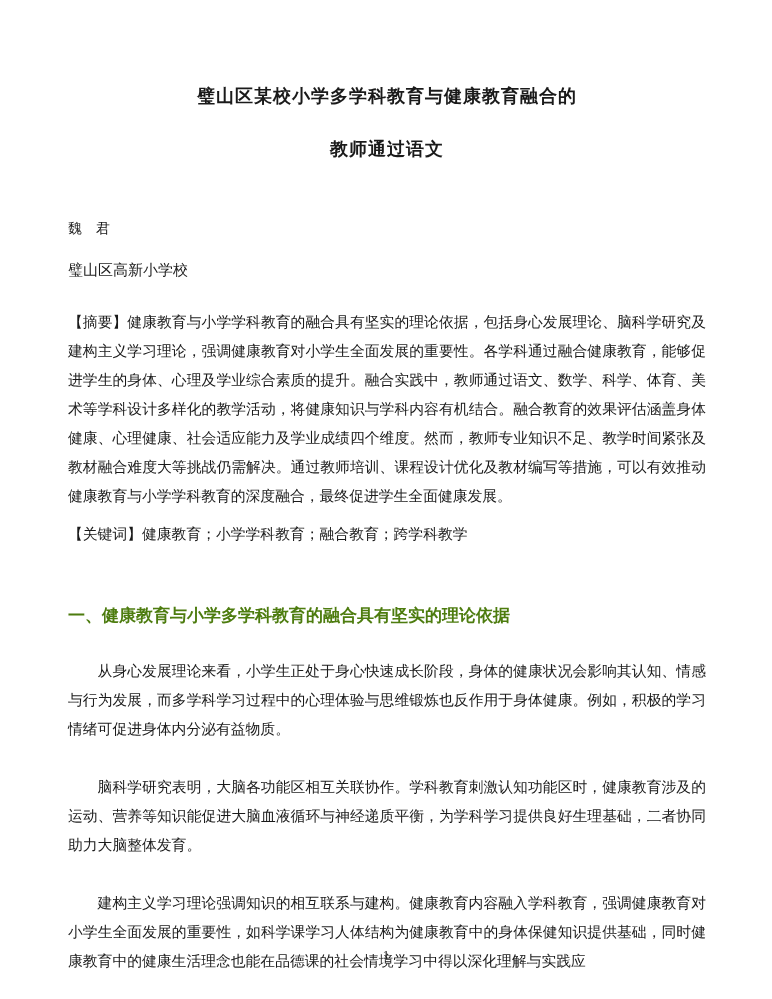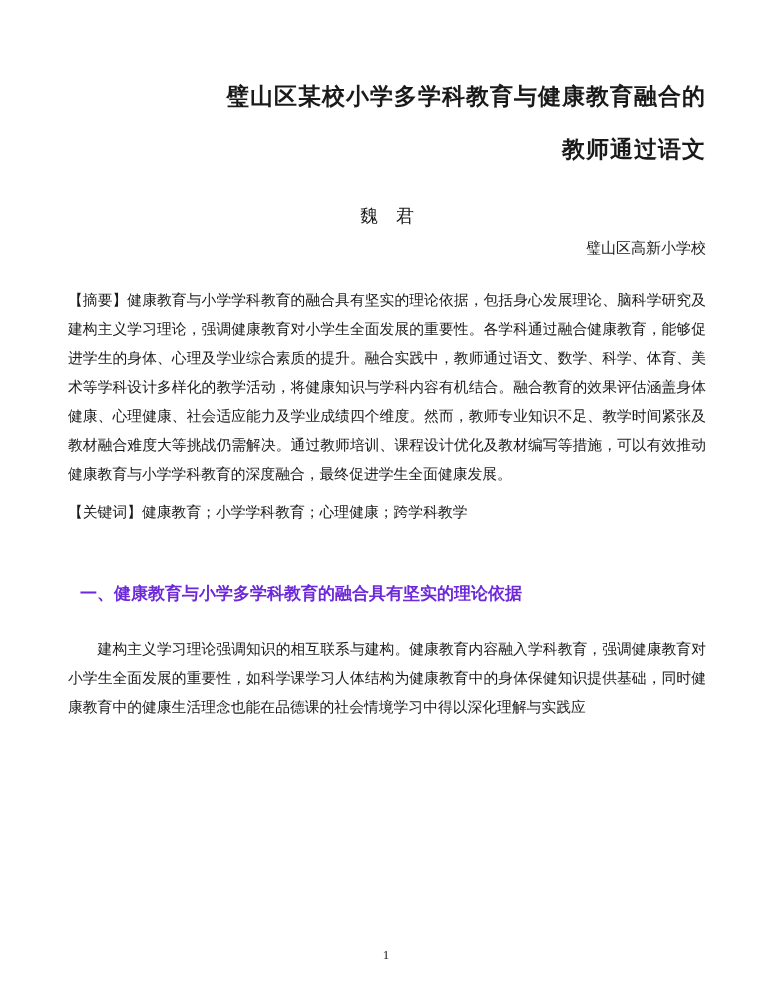--- a/index.html
+++ b/index.html
@@ -18,61 +18,60 @@
     box-sizing: border-box;
   }
   .content {
     position: absolute;
     left: 68px;
     right: 66px;
     top: 0;
   }
   .doc-title {
     margin-top: 70px;
-    text-align: right;
-    font-size: 23px;
+    text-align: center;
+    font-size: 18px;
     font-weight: bold;
     line-height: 53px;
     letter-spacing: 1px;
   }
   .author-line {
-    margin-top: 30px;
-    text-align: center;
-    font-size: 18px;
+    margin-top: 43px;
+    font-size: 14px;
     line-height: 20px;
   }
   .affiliation-line {
-    margin-top: 12px;
-    text-align: right;
+    margin-top: 21px;
+    text-align: left;
     font-size: 15px;
     line-height: 20px;
   }
   .abstract-para {
     margin: 28px 0 0 0;
     font-size: 14.8px;
     line-height: 29px;
     text-align: justify;
     text-justify: inter-ideograph;
   }
   .inline-label {
     font-weight: normal;
   }
   .keywords-para {
     margin: 9px 0 0 0;
     font-size: 14.8px;
     line-height: 29px;
     text-align: left;
   }
   .section-heading {
-    margin: 55px 0 0 12px;
+    margin: 55px 0 0 0;
     font-family: "Liberation Sans", "DejaVu Sans", sans-serif;
     font-size: 17px;
     font-weight: bold;
     line-height: 24px;
-    color: #6d28d9;
+    color: #4d7c0f;
   }
   .body-para {
     margin: 29px 0 0 0;
     font-size: 14.8px;
     line-height: 29px;
     text-align: justify;
     text-justify: inter-ideograph;
     text-indent: 2em;
   }
   .page-footer {
@@ -99,25 +98,27 @@
 
     <div class="author-line">魏　君</div>
 
     <div class="affiliation-line">璧山区高新小学校</div>
 
     <p class="abstract-para">
       <span class="inline-label">【摘要】</span><span>健康教育与小学学科教育的融合具有坚实的理论依据，包括身心发展理论、脑科学研究及建构主义学习理论，强调健康教育对小学生全面发展的重要性。各学科通过融合健康教育，能够促进学生的身体、心理及学业综合素质的提升。融合实践中，教师通过语文、数学、科学、体育、美术等学科设计多样化的教学活动，将健康知识与学科内容有机结合。融合教育的效果评估涵盖身体健康、心理健康、社会适应能力及学业成绩四个维度。然而，教师专业知识不足、教学时间紧张及教材融合难度大等挑战仍需解决。通过教师培训、课程设计优化及教材编写等措施，可以有效推动健康教育与小学学科教育的深度融合，最终促进学生全面健康发展。</span>
     </p>
 
     <p class="keywords-para">
-      <span class="inline-label">【关键词】</span><span>健康教育；小学学科教育；心理健康；跨学科教学</span>
+      <span class="inline-label">【关键词】</span><span>健康教育；小学学科教育；融合教育；跨学科教学</span>
     </p>
 
     <h2 class="section-heading">一、健康教育与小学多学科教育的融合具有坚实的理论依据</h2>
 
+    <p class="body-para">从身心发展理论来看，小学生正处于身心快速成长阶段，身体的健康状况会影响其认知、情感与行为发展，而多学科学习过程中的心理体验与思维锻炼也反作用于身体健康。例如，积极的学习情绪可促进身体内分泌有益物质。</p>
 
+    <p class="body-para">脑科学研究表明，大脑各功能区相互关联协作。学科教育刺激认知功能区时，健康教育涉及的运动、营养等知识能促进大脑血液循环与神经递质平衡，为学科学习提供良好生理基础，二者协同助力大脑整体发育。</p>
 
     <p class="body-para">建构主义学习理论强调知识的相互联系与建构。健康教育内容融入学科教育，强调健康教育对小学生全面发展的重要性，如科学课学习人体结构为健康教育中的身体保健知识提供基础，同时健康教育中的健康生活理念也能在品德课的社会情境学习中得以深化理解与实践应</p>
 
   </div>
 
   <div class="page-footer">1</div>
 </div>
 
 </body></html>

